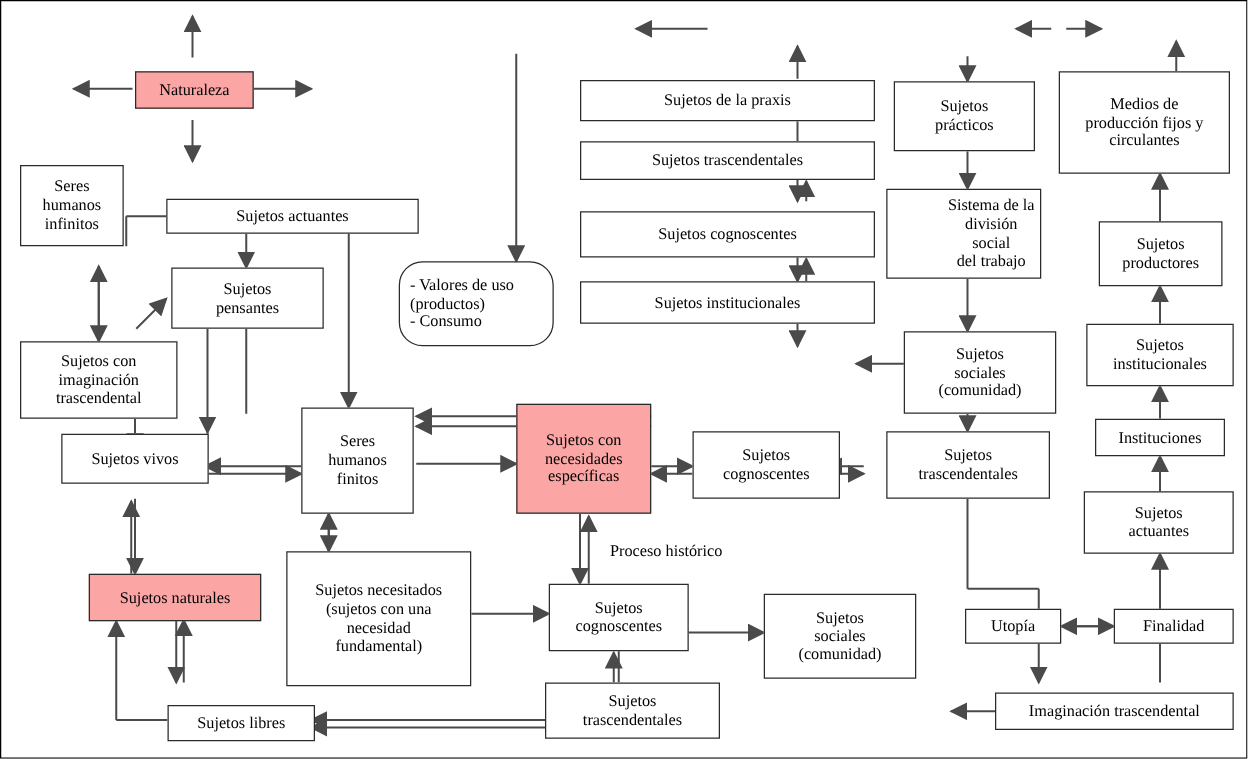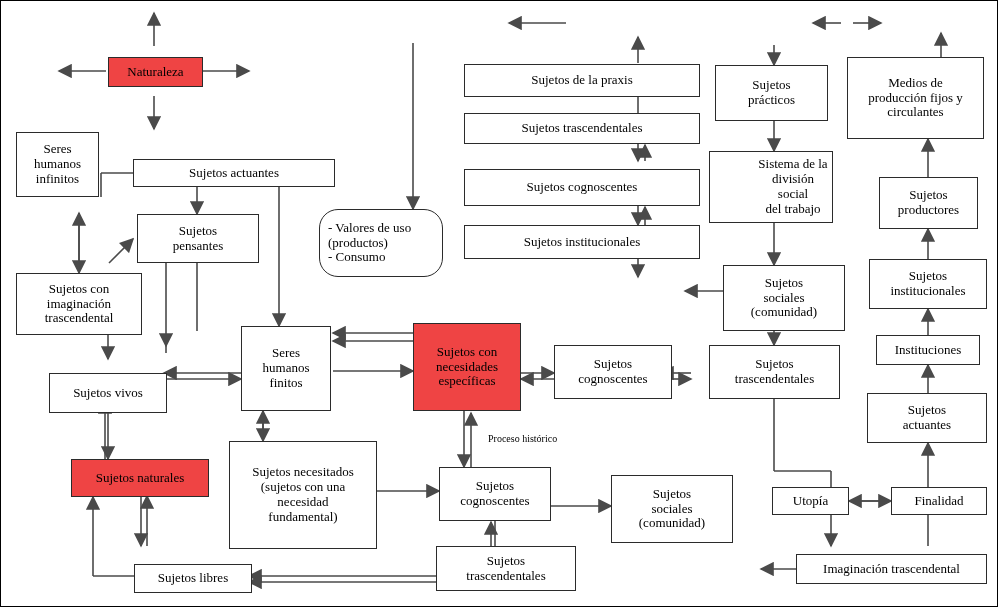--- a/index.html
+++ b/index.html
@@ -27,30 +27,30 @@
     justify-content: center;
     text-align: center;
     font-size: 13px;
     line-height: 1.15;
     color: #000000;
     padding: 2px 4px;
     white-space: pre-line;
     z-index: 3;
   }
   .node.shaded {
-    background: #ef4444;
+    background: #fca5a5;
   }
   .node.left {
     justify-content: flex-start;
     text-align: left;
     padding-left: 8px;
   }
   .plaintext {
     position: absolute;
-    font-size: 10px;
+    font-size: 13px;
     color: #000000;
     background: transparent;
     border: none;
     z-index: 4;
     white-space: pre-line;
   }
   svg.wires {
     position: absolute;
     left: 0;
     top: 0;
@@ -160,21 +160,21 @@
 
   <div class="node" style="left:132px; top:158px; width:202px; height:28px;"><span>Sujetos actuantes</span></div>
 
   <div class="node" style="left:136px; top:213px; width:122px; height:49px;"><span>Sujetos
 pensantes</span></div>
 
   <div class="node" style="left:15px; top:272px; width:126px; height:62px;"><span>Sujetos con
 imaginación
 trascendental</span></div>
 
-  <div class="node" style="left:48px; top:372px; width:118px; height:40px;"><span>Sujetos vivos</span></div>
+  <div class="node" style="left:48px; top:346px; width:118px; height:40px;"><span>Sujetos vivos</span></div>
 
   <div class="node shaded" style="left:70px; top:458px; width:138px; height:38px;text-align:center;"><span>Sujetos naturales</span></div>
 
   <div class="node left" style="left:318px; top:208px; width:124px; height:68px;border-radius:19px;"><span>- Valores de uso
   (productos)
 - Consumo</span></div>
 
   <div class="node" style="left:240px; top:325px; width:90px; height:85px;"><span>Seres
 humanos
 finitos</span></div>

